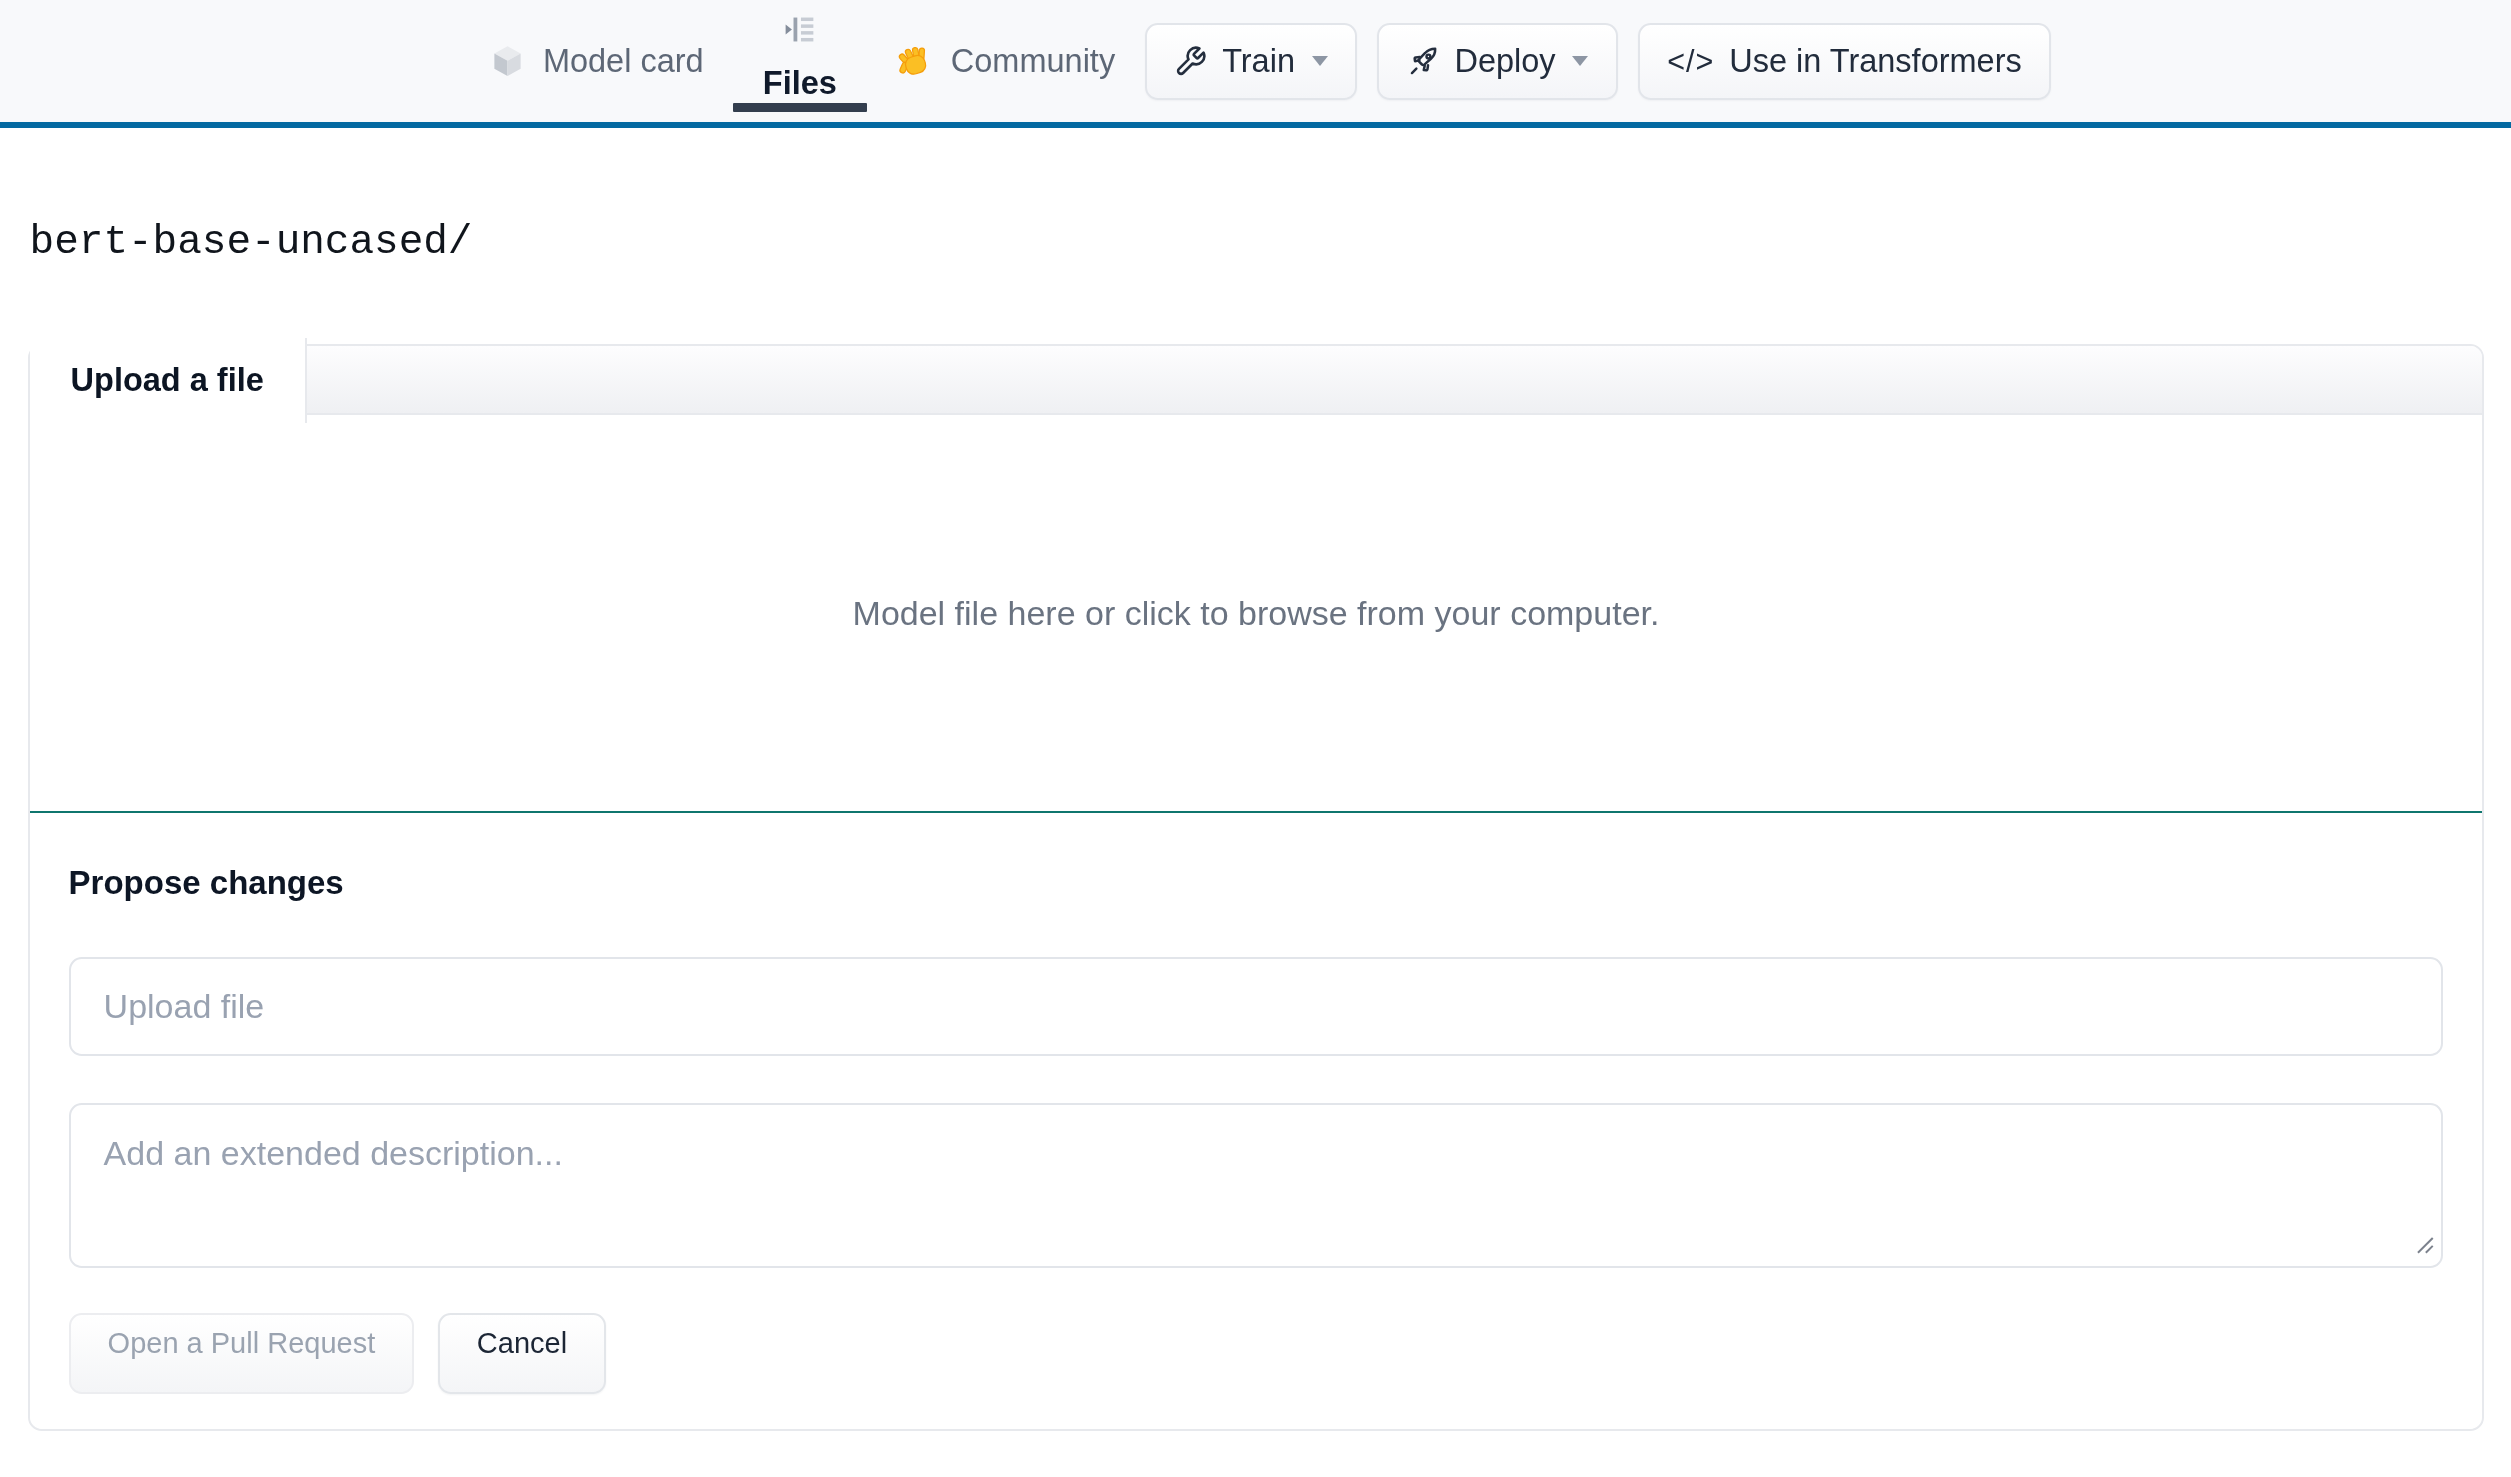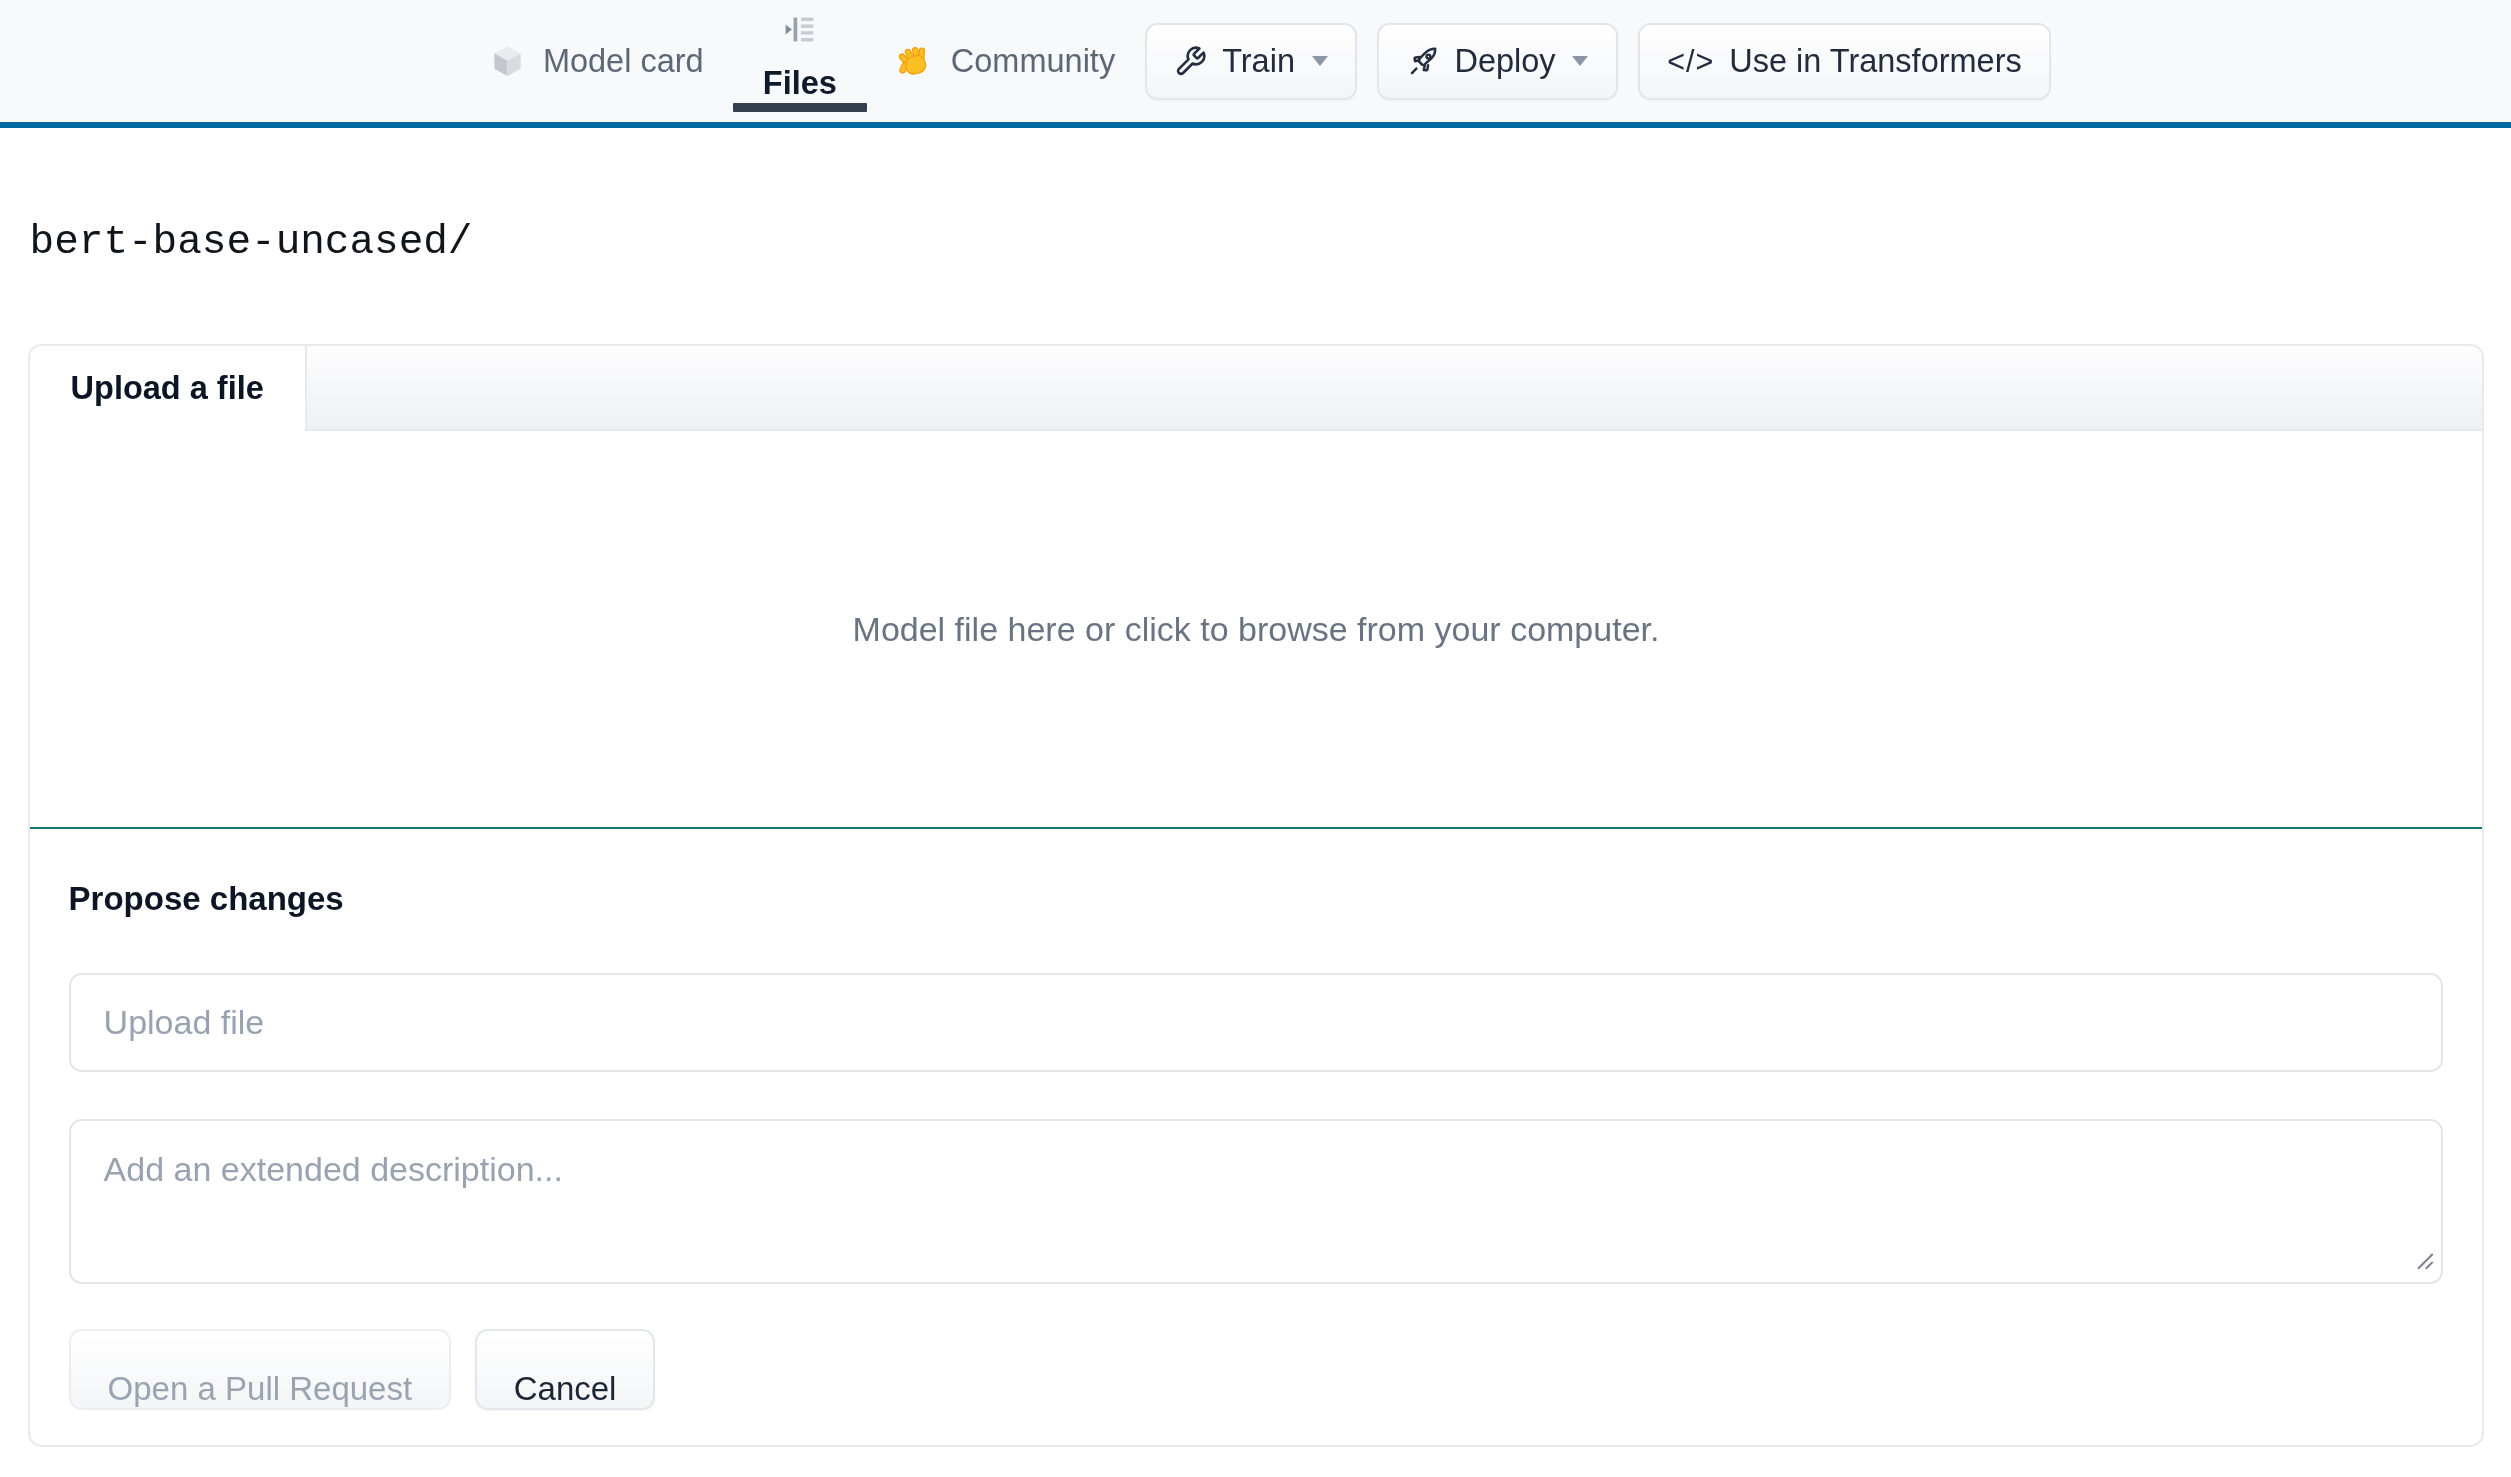--- a/index.html
+++ b/index.html
@@ -46,21 +46,21 @@
     margin: 91px 0 79px 2px;
     font-family: "Liberation Mono", "DejaVu Sans Mono", monospace;
     font-size: 41px; color: #10151c; display: inline-block; cursor: pointer;
   }
 
   
   .panel {
     border: 2px solid #e7e9ed; border-radius: 13.8px; background: #ffffff;
   }
   .tabbar {
-    height: 85px; display: flex; align-items: center;
+    height: 69px; display: flex; align-items: center;
     background: linear-gradient(180deg, #fdfdfe 0%, #eff0f3 100%);
     border-bottom: 2px solid #e7e9ed;
     border-radius: 11.8px 11.8px 0 0;
   }
   .upload-tab {
     background: #ffffff; border-right: 2px solid #e7e9ed;
     margin-bottom: -2px; height: 85px;
     padding: 0 41px; display: flex; align-items: center;
     font-size: 32.5px; font-weight: 700; color: #0c1523;
     border-radius: 11.8px 0 0 0; cursor: pointer;
@@ -86,22 +86,22 @@
     display: block; width: 100%; height: 165px; resize: none;
     border: 2px solid #e2e5ea; border-radius: 12.8px; padding: 25.6px 33px;
     font-size: 34px; color: #2c3646; background: #fff; outline: none;
     font-family: "Liberation Sans", sans-serif; line-height: 1.3;
   }
   .desc-textarea::placeholder { color: #99a2b1; opacity: 1; }
   .resize-handle { position: absolute; right: 7.9px; bottom: 7.9px; cursor: nwse-resize; }
 
   .btn-row { display: flex; align-items: center; gap: 23.6px; margin-top: 45px; }
   .btn {
-    height: 81px; padding: 0 37px; border-radius: 12.8px; font-size: 33px;
-    display: flex; align-items: flex-end; cursor: pointer;
+    height: 81px; padding: 12px 37px; border-radius: 12.8px; font-size: 29px;
+    display: flex; align-items: flex-start; cursor: pointer;
     font-family: "Liberation Sans", sans-serif;
     background: linear-gradient(180deg, #ffffff, #f4f5f7);
   }
   .btn-pr { color: #9aa3b0; border: 2px solid #ecedf0; }
   .btn-cancel {
     color: #1c2635; border: 2px solid #e3e6ea; font-weight: 500;
     box-shadow: 0 1px 2px rgba(20,30,50,0.05);
   }
 </style>
 </head>

